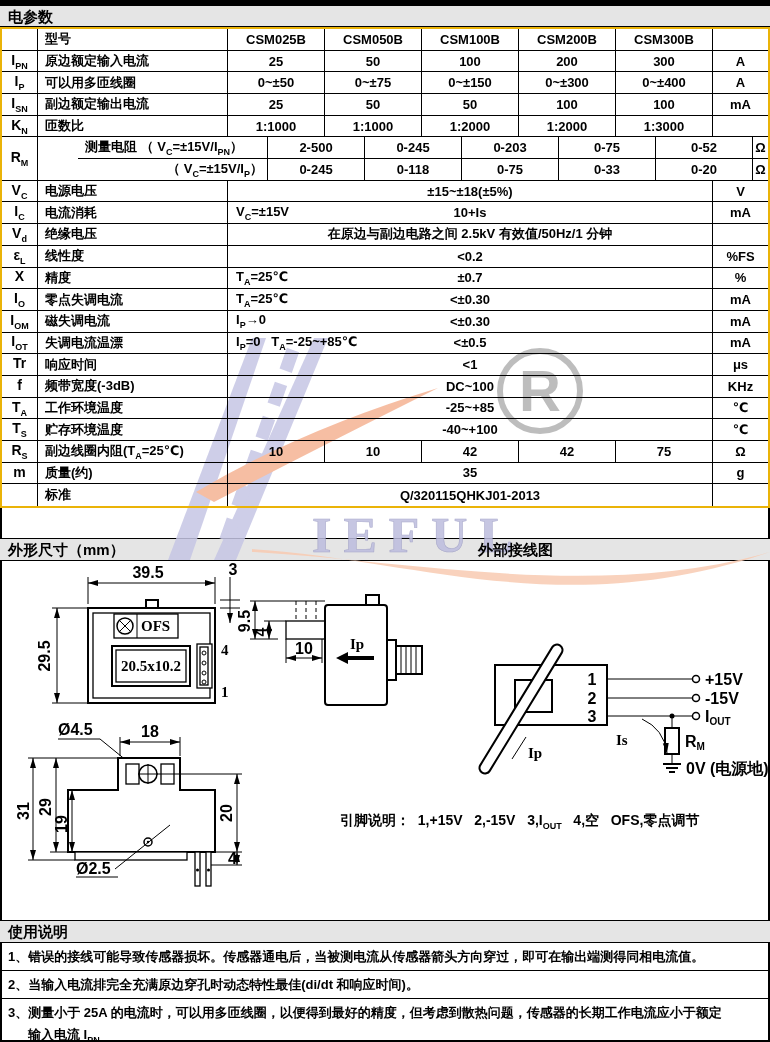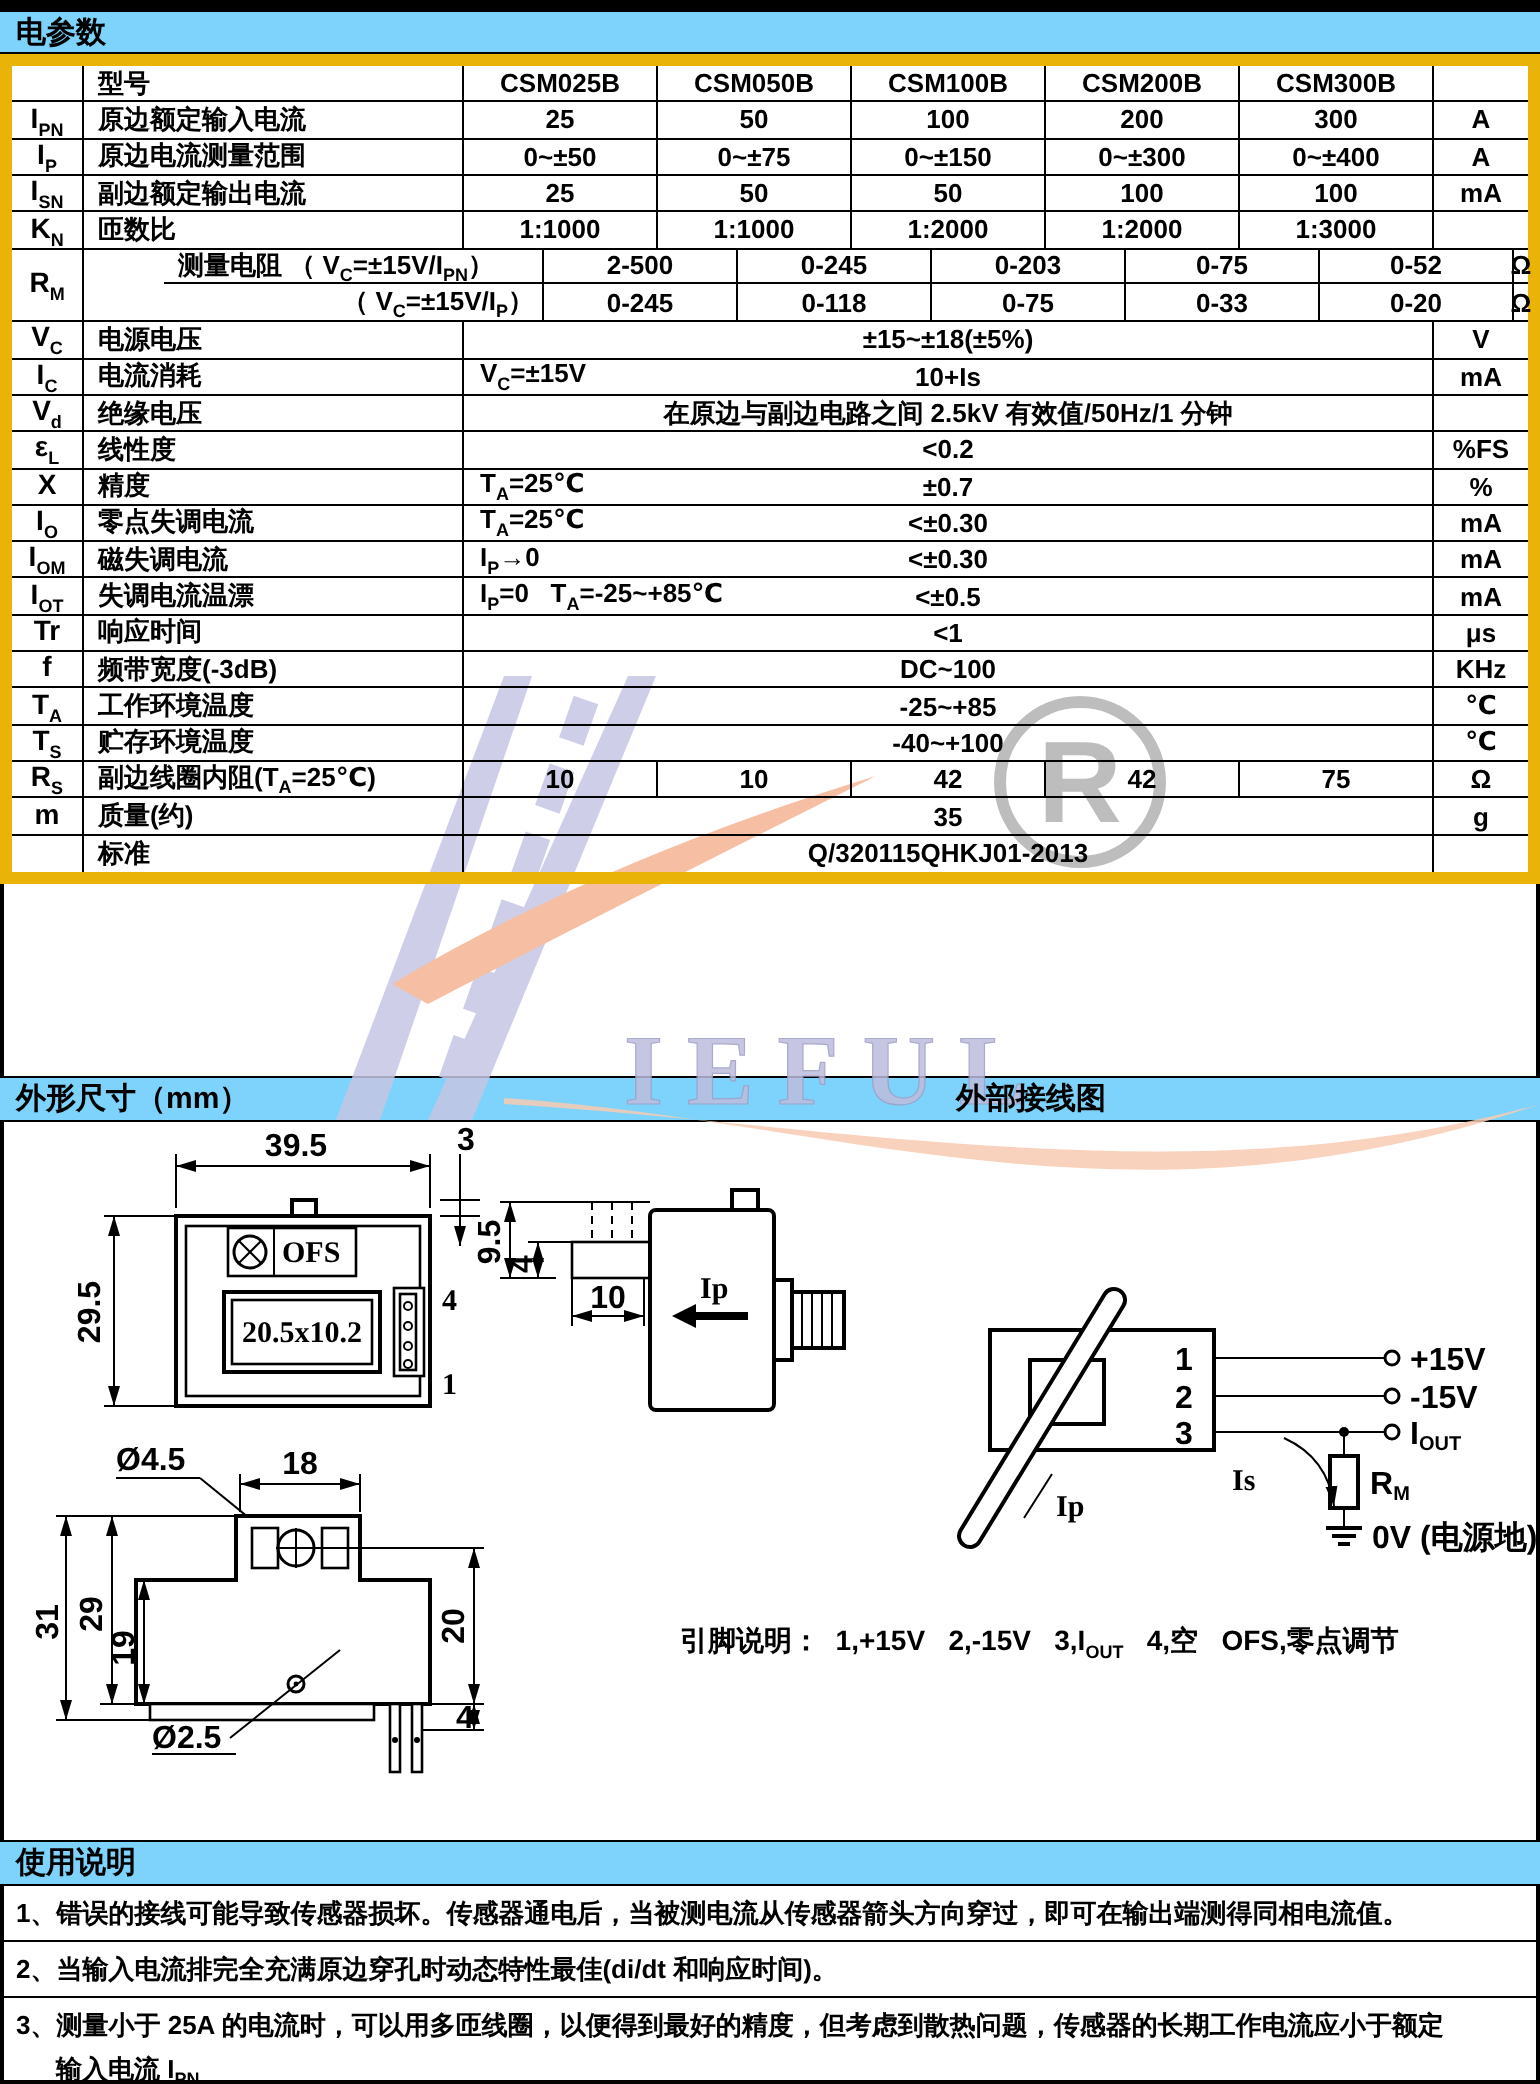--- a/index.html
+++ b/index.html
@@ -1,32 +1,32 @@
 <!DOCTYPE html>
 <html><head>
 <meta charset="utf-8">
 <style>
   html,body{margin:0;padding:0;}
   body{width:770px;height:1042px;position:relative;background:#fff;overflow:hidden;
        font-family:"Liberation Sans","DejaVu Sans",sans-serif;color:#000;}
   .topstrip{position:absolute;left:0;top:0;width:770px;height:5px;background:#000;}
   .pageframe{position:absolute;left:0;top:5px;width:770px;height:1037px;
              border-left:2px solid #000;border-right:2px solid #000;box-sizing:border-box;}
-  .secbar{position:absolute;left:0;width:770px;background:#7dd3fc;
+  .secbar{position:absolute;left:0;width:770px;background:#e5e5e5;
           border-top:1px solid #000;border-bottom:1px solid #000;box-sizing:border-box;}
   .secbar .t{position:relative;z-index:2;font-weight:bold;font-size:15px;line-height:21px;padding-left:8px;display:inline-block;}
   #bar1{top:5px;height:22px;}
   #bar2{top:538px;height:23px;}
   #bar2 .t2{position:absolute;left:478px;top:0;z-index:2;font-weight:bold;font-size:15px;line-height:22px;}
   #bar3{top:920px;height:23px;text-decoration:underline;}
   
   #wm{position:absolute;left:0;top:0;width:770px;height:1042px;z-index:1;pointer-events:none;}
   
-  #ptable{position:absolute;left:0;top:27px;width:770px;height:415px;z-index:2;
-          border:6px solid #eab308;box-sizing:border-box;display:grid;
+  #ptable{position:absolute;left:0;top:27px;width:770px;height:481px;z-index:2;
+          border:2px solid #eab308;box-sizing:border-box;display:grid;
           grid-template-rows:repeat(5,1fr) 2fr repeat(15,1fr);font-weight:bold;}
   .tr,.tr2{display:grid;grid-template-columns:36px 190px repeat(5,97px) minmax(0,1fr);
        border-bottom:1px solid #000;min-height:0;}
   .tr.span4{grid-template-columns:36px 190px 485px minmax(0,1fr);}
   #ptable > :last-child{border-bottom:none;}
   .c{border-right:1px solid #000;display:flex;align-items:center;justify-content:center;
      font-size:13px;min-height:0;overflow:visible;white-space:nowrap;}
   .c.l{justify-content:flex-start;padding-left:7px;}
   .c.lr{justify-content:flex-end;padding-right:4px;}
   .c.u{border-right:none;}
@@ -109,21 +109,21 @@
     <div class="c">100</div>
     <div class="c">200</div>
     <div class="c">300</div>
     <div class="c u">A</div>
   </div>
   <div class="tr">
     <div class="c">
         <span class="sy"><span>I</span><sub>P</sub></span>
       </div>
     <div class="c l">
-        <span>原边电流测量范围</span>
+        <span>可以用多匝线圈</span>
       </div>
     <div class="c">0~±50</div>
     <div class="c">0~±75</div>
     <div class="c">0~±150</div>
     <div class="c">0~±300</div>
     <div class="c">0~±400</div>
     <div class="c u">A</div>
   </div>
   <div class="tr">
     <div class="c">

